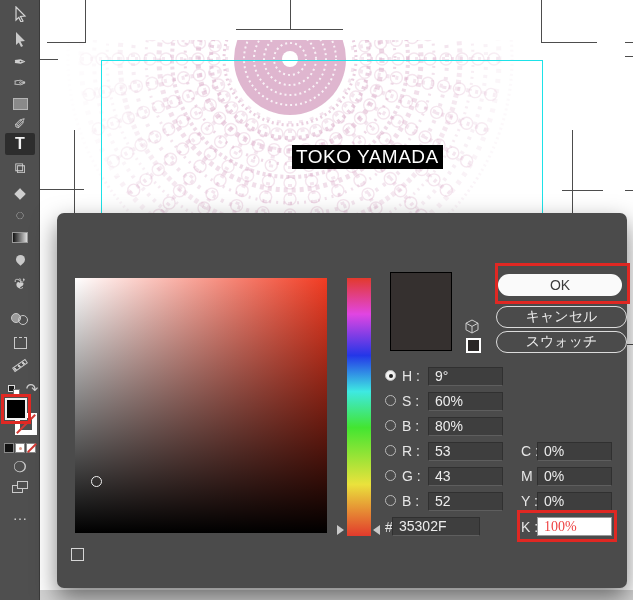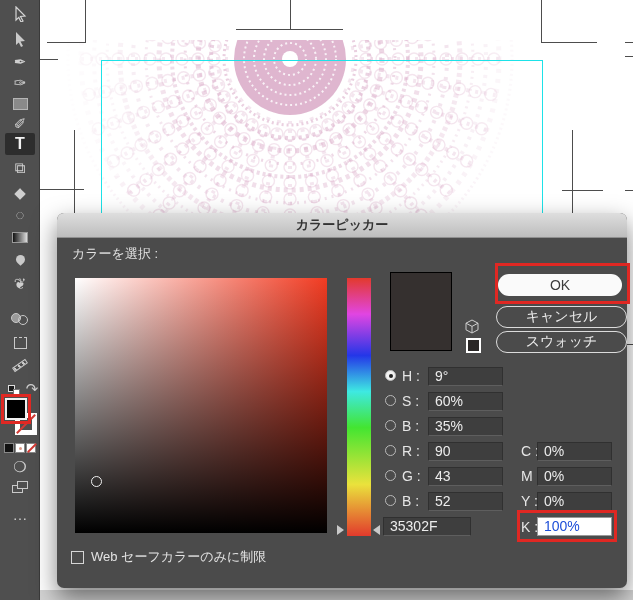--- a/index.html
+++ b/index.html
@@ -113,21 +113,21 @@
                    border:3px solid var(--annot); }
   .radio { position:absolute; width:11px; height:11px; border-radius:50%;
            border:1px solid #b9b9b9; }
   .radio.sel { background:#f2f2f2; }
   .radio.sel::after { content:""; position:absolute; left:2.5px; top:2.5px; width:4px;
                       height:4px; border-radius:50%; background:#222; }
   .flabel { position:absolute; font-size:14px; color:#e6e6e6; }
   .field { position:absolute; width:75px; height:19px; background:#3e3e3e;
            border:1px solid #303030; border-bottom-color:#5e5e5e; color:#ececec;
            font-size:14px; line-height:17px; padding-left:6px; }
-  .field.white { background:#fff; color:#1d4ed8; border-color:#999; }
+  .field.white { background:#fff; color:#ef4444; border-color:#999;font-family:Liberation Serif, serif; }
   #hex-field { width:88px; }
   #websafe-row { position:absolute; left:14px; top:335px; display:flex; align-items:center; }
   #websafe-checkbox { width:13px; height:13px; border:1px solid #d6d6d6; background:transparent; }
   #websafe-label { margin-left:7px; font-size:13px; color:#e3e3e3; }
 </style>
 </head>
 <body>
 
 <div id="stage">
 
@@ -527,20 +527,21 @@
     <div class="mark" style="left:585px;top:56px;width:8px;height:1px"></div>
     <div class="mark" style="left:34px;top:130px;width:1px;height:85px"></div>
     <div class="mark" style="left:0;top:189px;width:44px;height:1px"></div>
     <div class="mark" style="left:532px;top:130px;width:1px;height:85px"></div>
     <div class="mark" style="left:522px;top:190px;width:41px;height:1px"></div>
     <div class="mark" style="left:585px;top:190px;width:8px;height:1px"></div>
     <div class="mark" style="left:585px;top:344px;width:8px;height:1px"></div>
 
     <div id="guide-rect"></div>
 
+    <div id="doc-line1" class="doc-text">TOKO YAMADA</div>
 
     <div id="bottom-strip"></div>
   </div>
 
   <div id="toolbar">
     <div class="tool" style="top:3px">
       <svg width="13" height="16" viewBox="0 0 13 16">
           <path d="M2 1 L11 10 L6.5 10.5 L9 15 L7 16 L4.8 11.4 L2 14 Z" fill="none" stroke="#d5d5d5" stroke-width="1.2"></path>
         </svg>
     </div>
@@ -628,24 +629,20 @@
           <i></i>
           <i></i>
         </span>
       </div>
     <div class="tool" style="top:503px">
         <span>…</span>
       </div>
   </div>
 
   <div id="dialog">
-    <div id="dialog-titlebar">
-      <span>カラーピッカー</span>
-    </div>
-    <div id="select-label">カラーを選択 :</div>
 
     <div id="color-field">
       <div id="field-marker"></div>
     </div>
     <div id="hue-slider"></div>
     <div id="hue-arrow-left" class="hue-arrow"></div>
     <div id="hue-arrow-right" class="hue-arrow"></div>
 
     <div id="preview-swatch" style="background: rgb(53, 48, 47);"></div>
     <div id="cube-icon">
@@ -663,45 +660,44 @@
     <span class="radio sel" style="left:328px;top:157px"></span>
     <span class="flabel" style="left:345px;top:155px">H :</span>
     <div class="field" style="left:371px;top:154px">9°</div>
 
     <span class="radio" style="left:328px;top:182px"></span>
     <span class="flabel" style="left:345px;top:180px">S :</span>
     <div class="field" style="left:371px;top:179px">60%</div>
 
     <span class="radio" style="left:328px;top:207px"></span>
     <span class="flabel" style="left:345px;top:205px">B :</span>
-    <div class="field" style="left:371px;top:204px">35%</div>
+    <div class="field" style="left:371px;top:204px">80%</div>
 
     <span class="radio" style="left:328px;top:232px"></span>
     <span class="flabel" style="left:345px;top:230px">R :</span>
-    <div class="field" style="left:371px;top:229px">90</div>
+    <div class="field" style="left:371px;top:229px">53</div>
 
     <span class="radio" style="left:328px;top:257px"></span>
     <span class="flabel" style="left:345px;top:255px">G :</span>
     <div class="field" style="left:371px;top:254px">43</div>
 
     <span class="radio" style="left:328px;top:282px"></span>
     <span class="flabel" style="left:345px;top:280px">B :</span>
     <div class="field" style="left:371px;top:279px">52</div>
 
     <span class="flabel" style="left:328px;top:306px">#</span>
-    <div class="field" id="hex-field" style="left:326px;top:304px">35302F</div>
+    <div class="field" id="hex-field" style="left:335px;top:304px">35302F</div>
 
     <span class="flabel" style="left:464px;top:230px">C :</span>
     <div class="field" style="left:480px;top:229px">0%</div>
     <span class="flabel" style="left:464px;top:255px">M :</span>
     <div class="field" style="left:480px;top:254px">0%</div>
     <span class="flabel" style="left:464px;top:280px">Y :</span>
     <div class="field" style="left:480px;top:279px">0%</div>
     <span class="flabel" style="left:464px;top:306px">K :</span>
     <div class="field white" style="left:480px;top:304px">100%</div>
     <div id="k-annotation"></div>
 
     <div id="websafe-row">
       <span id="websafe-checkbox"></span>
-      <span id="websafe-label">Web セーフカラーのみに制限</span>
     </div>
   </div>
 </div>
 
 </body></html>

